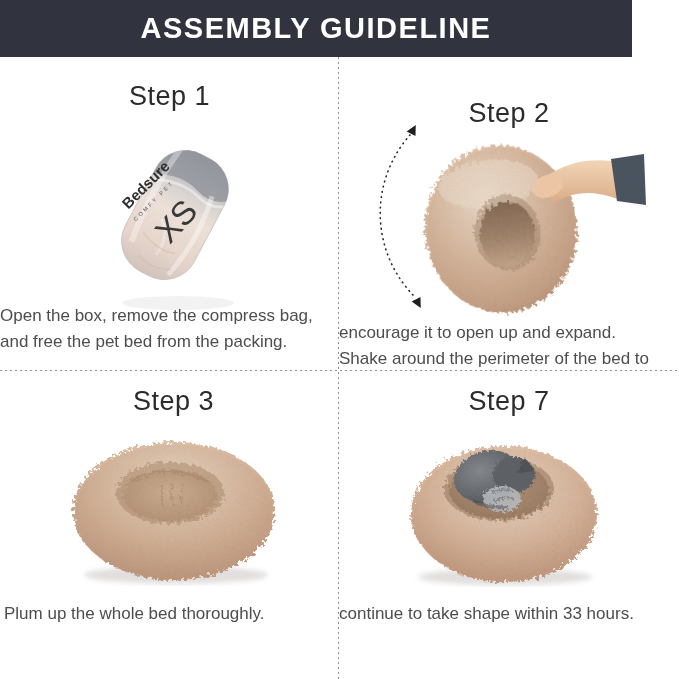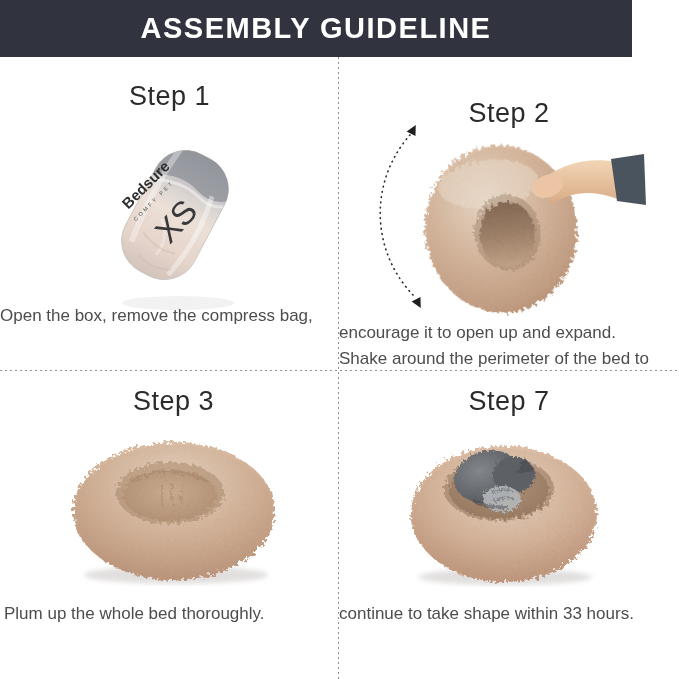--- a/index.html
+++ b/index.html
@@ -90,20 +90,21 @@
         </g>
       </g>
 
       <text x="146" y="133" transform="rotate(-45 146 128)" text-anchor="middle" font-size="15" font-weight="bold" fill="#2f2f2f">Bedsure</text>
       <text x="153" y="146" transform="rotate(-45 153 143)" text-anchor="middle" font-size="5.5" letter-spacing="2.5" fill="#55585c">COMFY PET</text>
       <text x="177" y="175" transform="rotate(-48 177 165)" text-anchor="middle" font-size="33" fill="#26262a" opacity="0.9">XS</text>
     </svg>
 
     <div class="caption">
       <div>Open the box, remove the compress bag,</div>
+      <div>and free the pet bed from the packing.</div>
     </div>
   </div>
 
   <div class="quad top-row" id="q2">
     <div class="step-label">Step 2</div>
 
     <svg class="illus" width="340" height="313" viewBox="0 0 340 313">
       <defs>
         <radialGradient id="b2grad" cx="0.42" cy="0.32" r="0.8">
           <stop offset="0" stop-color="#ecdccc"></stop>

